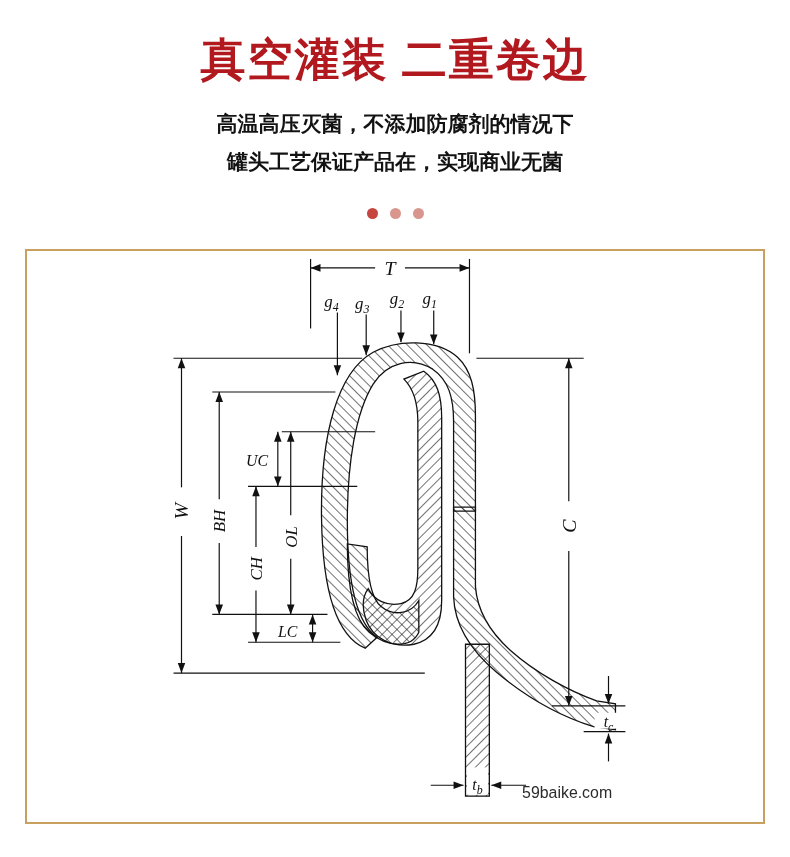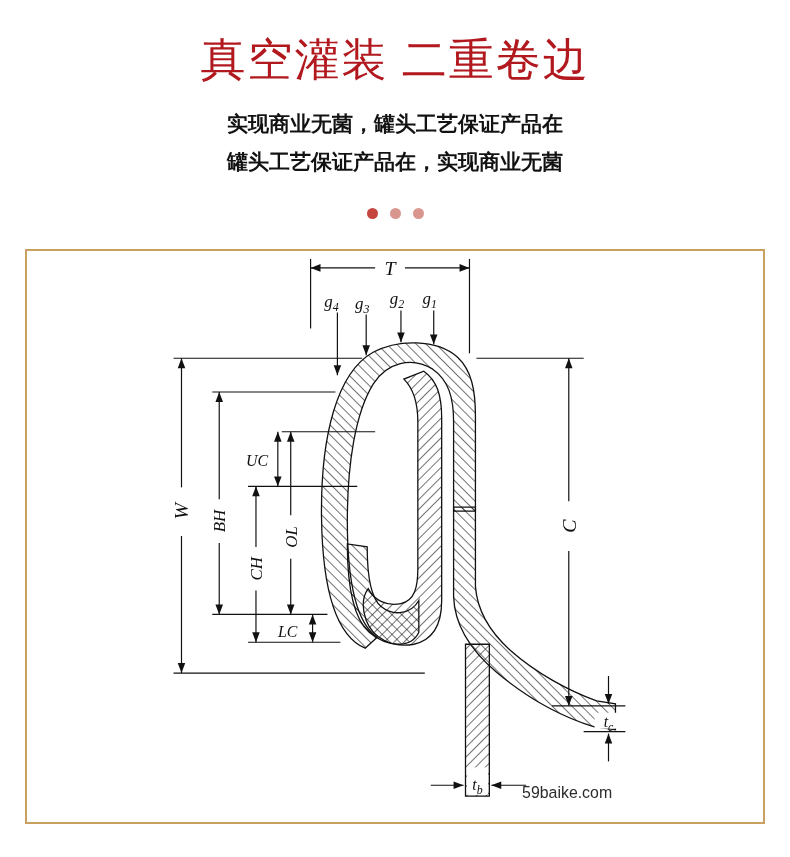--- a/index.html
+++ b/index.html
@@ -4,21 +4,21 @@
 <style>
   html,body{margin:0;padding:0;}
   body{
     width:790px;height:857px;background:#ffffff;
     font-family:"Liberation Serif", serif;
     overflow:hidden;
   }
   .hero{padding-top:30px;}
   .title{
     margin:0;text-align:center;
-    font-size:45px;font-weight:400;letter-spacing:2px;
+    font-size:45px;font-weight:700;letter-spacing:2px;
     font-family:"Liberation Serif", serif;
   }
   .subtitle{
     margin-top:16px;text-align:center;
     font-size:21px;line-height:1.8;color:#121212;font-weight:600;
   }
   .dots{display:flex;justify-content:center;gap:12px;margin-top:26px;}
   .dot{width:11px;height:11px;border-radius:50%;}
   .frame{
     width:736px;height:571px;margin:30px auto 0;
@@ -31,21 +31,21 @@
   svg .wm{font-family:"Liberation Sans", sans-serif;font-size:16px;fill:#2b2b2b;font-style:normal;}
   svg line, svg path.ln{stroke:#111;stroke-width:1.2;fill:none;}
   svg path.metal{stroke:#111;stroke-width:1.3;}
 </style>
 </head>
 <body>
 
 <div class="hero">
   <h1 class="title" style="color: rgb(178, 25, 31);">真空灌装  二重卷边</h1>
   <div class="subtitle">
-    <div>实现商业无菌，罐头工艺保证产品在</div>
+    <div>高温高压灭菌，不添加防腐剂的情况下</div>
     <div>罐头工艺保证产品在，实现商业无菌</div>
   </div>
   <div class="dots">
     <div class="dot" style="background-color: rgb(196, 70, 62);"></div>
     <div class="dot" style="background-color: rgb(216, 150, 143);"></div>
     <div class="dot" style="background-color: rgb(216, 150, 143);"></div>
   </div>
 </div>
 
 <div class="frame" style="border-color: rgb(200, 161, 96);">

